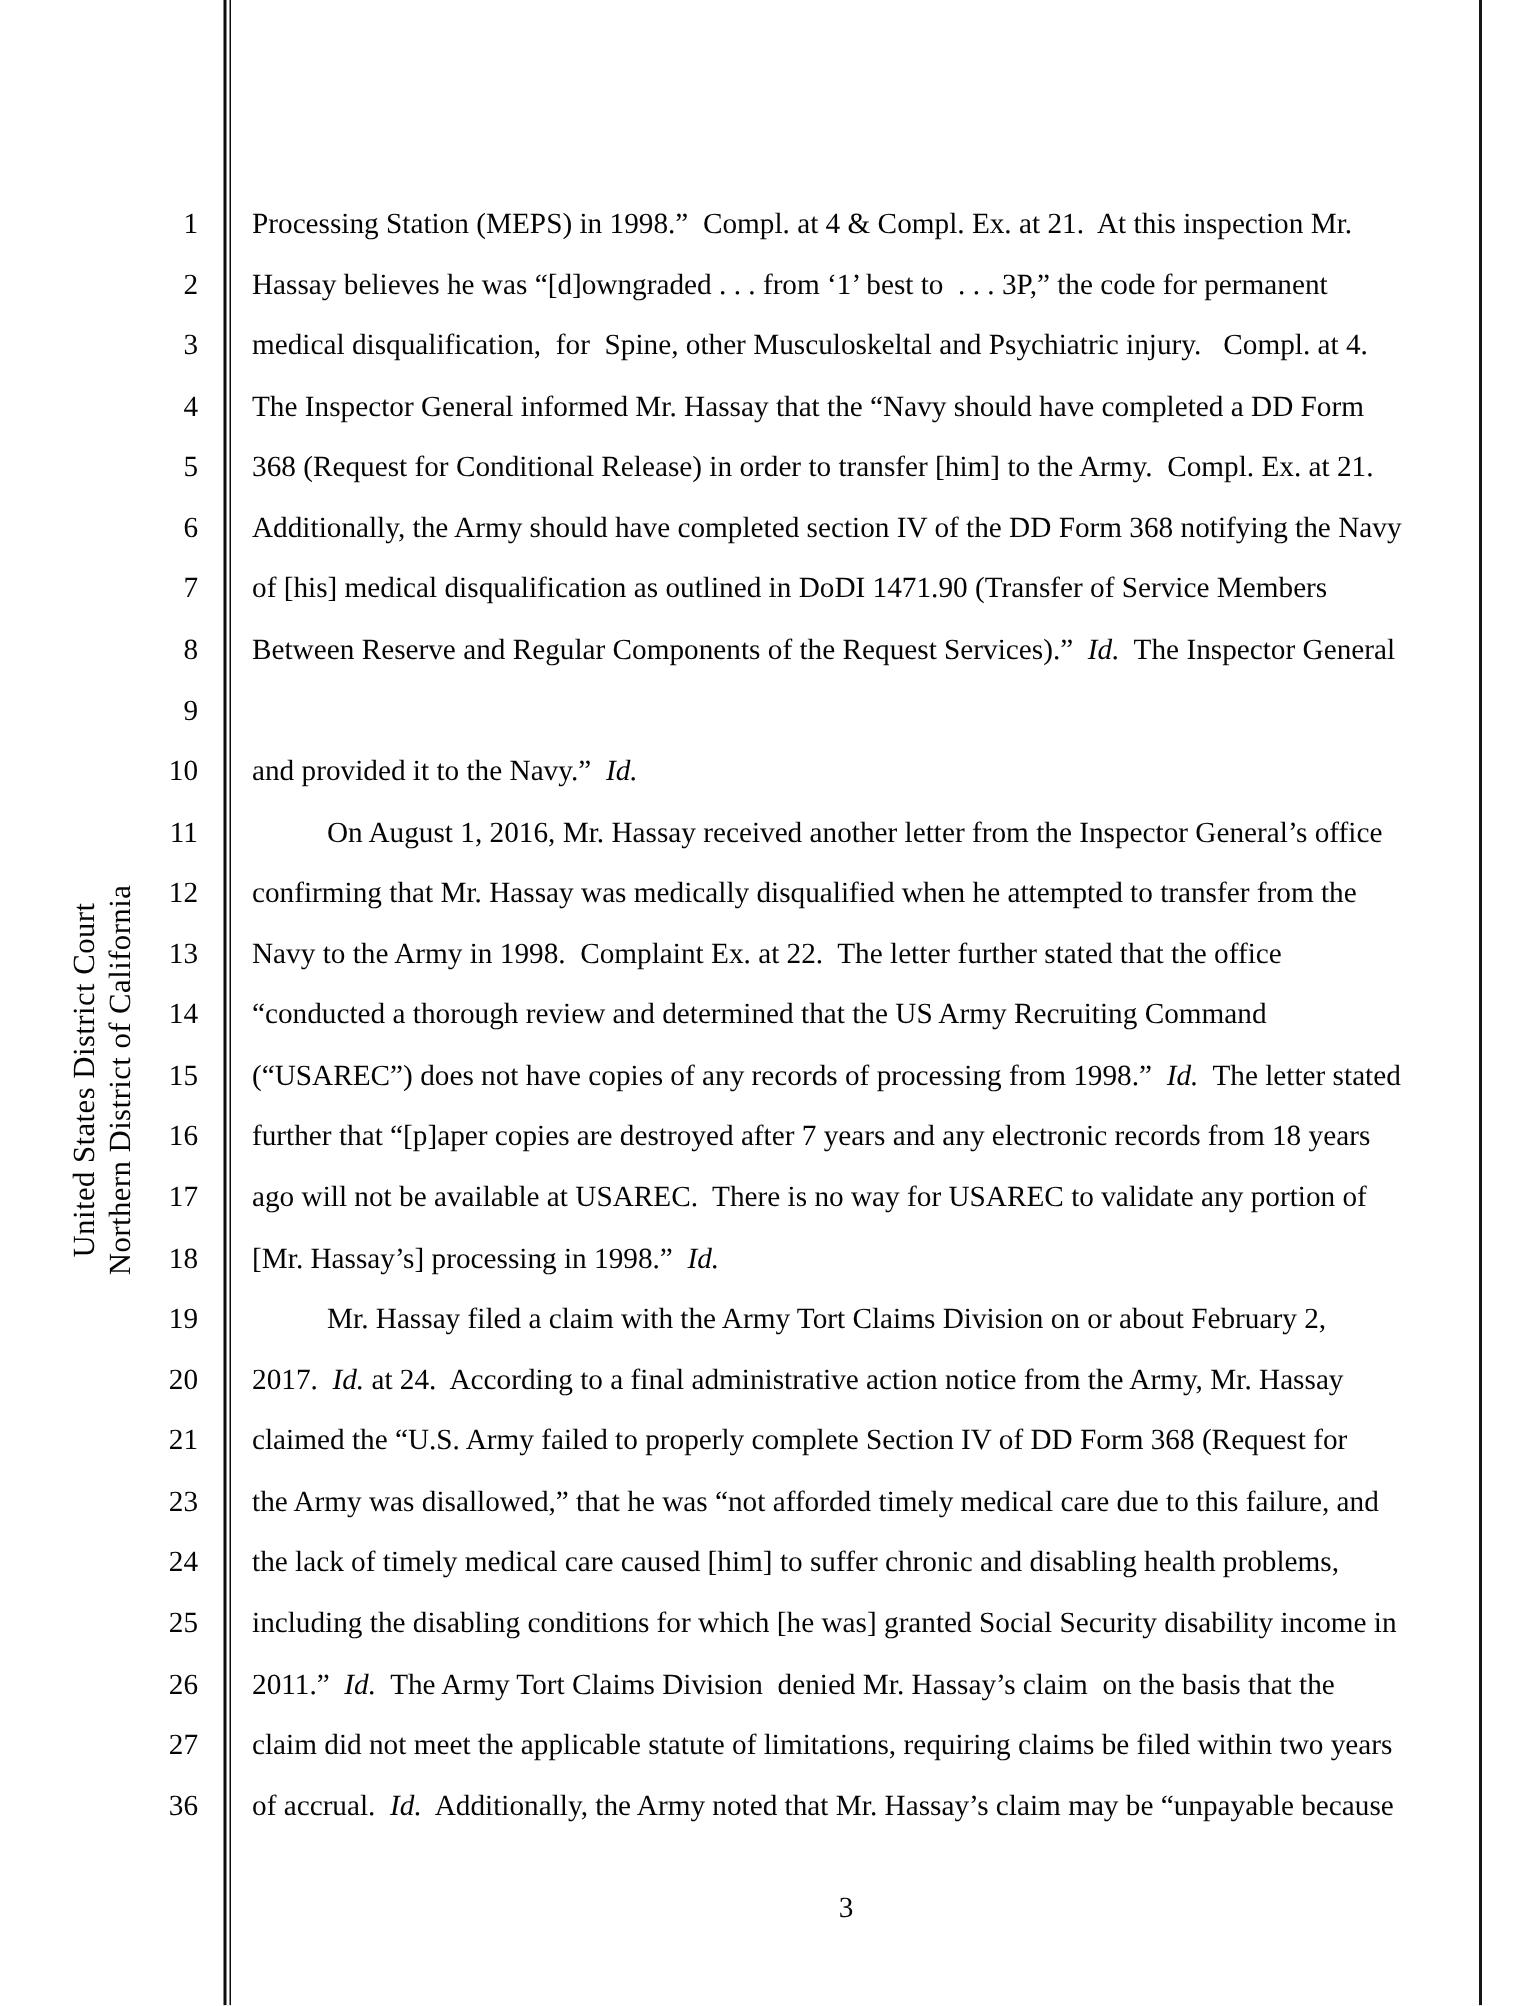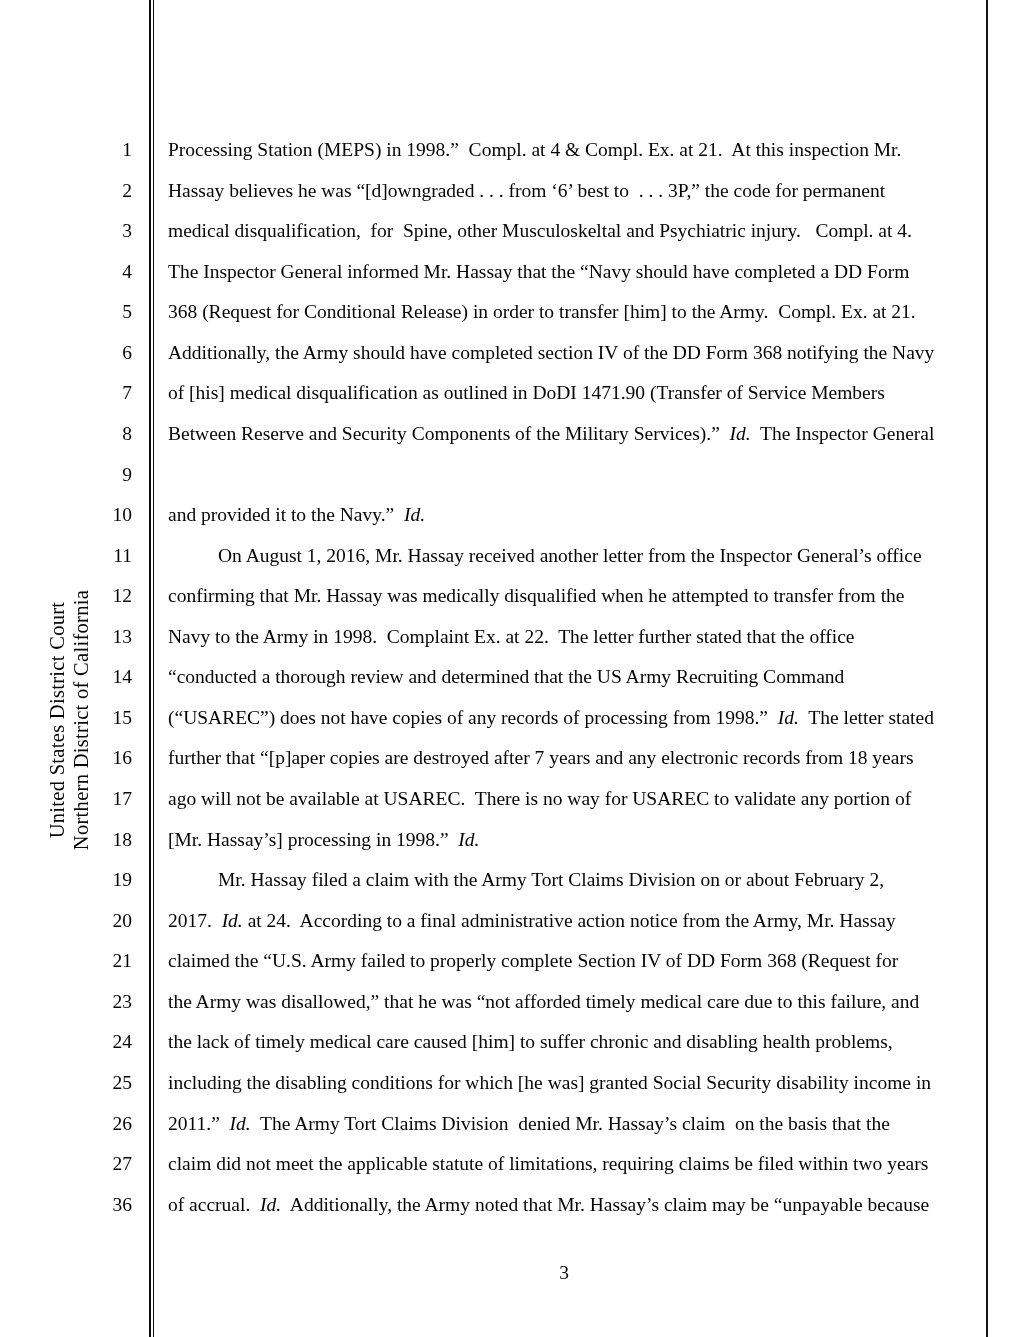--- a/index.html
+++ b/index.html
@@ -88,21 +88,21 @@
     <div>Northern District of California</div>
   </div>
 
   <div class="lines">
       <div class="line">
         <span class="num">1</span>
         <span class="txt"><span class="">Processing Station (MEPS) in 1998.”  Compl. at 4 &amp; Compl. Ex. at 21.  At this inspection Mr.</span></span>
       </div>
       <div class="line">
         <span class="num">2</span>
-        <span class="txt"><span class="">Hassay believes he was “[d]owngraded . . . from ‘6’ best to  . . . 3P,” the code for permanent</span></span>
+        <span class="txt"><span class="">Hassay believes he was “[d]owngraded . . . from ‘1’ best to  . . . 3P,” the code for permanent</span></span>
       </div>
       <div class="line">
         <span class="num">3</span>
         <span class="txt"><span class="">medical disqualification,  for  Spine, other Musculoskeltal and Psychiatric injury.   Compl. at 4.</span></span>
       </div>
       <div class="line">
         <span class="num">4</span>
         <span class="txt"><span class="">The Inspector General informed Mr. Hassay that the “Navy should have completed a DD Form</span></span>
       </div>
       <div class="line">
@@ -112,21 +112,21 @@
       <div class="line">
         <span class="num">6</span>
         <span class="txt"><span class="">Additionally, the Army should have completed section IV of the DD Form 368 notifying the Navy</span></span>
       </div>
       <div class="line">
         <span class="num">7</span>
         <span class="txt"><span class="">of [his] medical disqualification as outlined in DoDI 1471.90 (Transfer of Service Members</span></span>
       </div>
       <div class="line">
         <span class="num">8</span>
-        <span class="txt"><span class="">Between Reserve and Security Components of the Military Services).”  </span><span class="it">Id.</span><span class="">  The Inspector General</span></span>
+        <span class="txt"><span class="">Between Reserve and Regular Components of the Request Services).”  </span><span class="it">Id.</span><span class="">  The Inspector General</span></span>
       </div>
       <div class="line">
         <span class="num">9</span>
       </div>
       <div class="line">
         <span class="num">10</span>
         <span class="txt"><span class="">and provided it to the Navy.”  </span><span class="it">Id.</span></span>
       </div>
       <div class="line">
         <span class="num">11</span>

